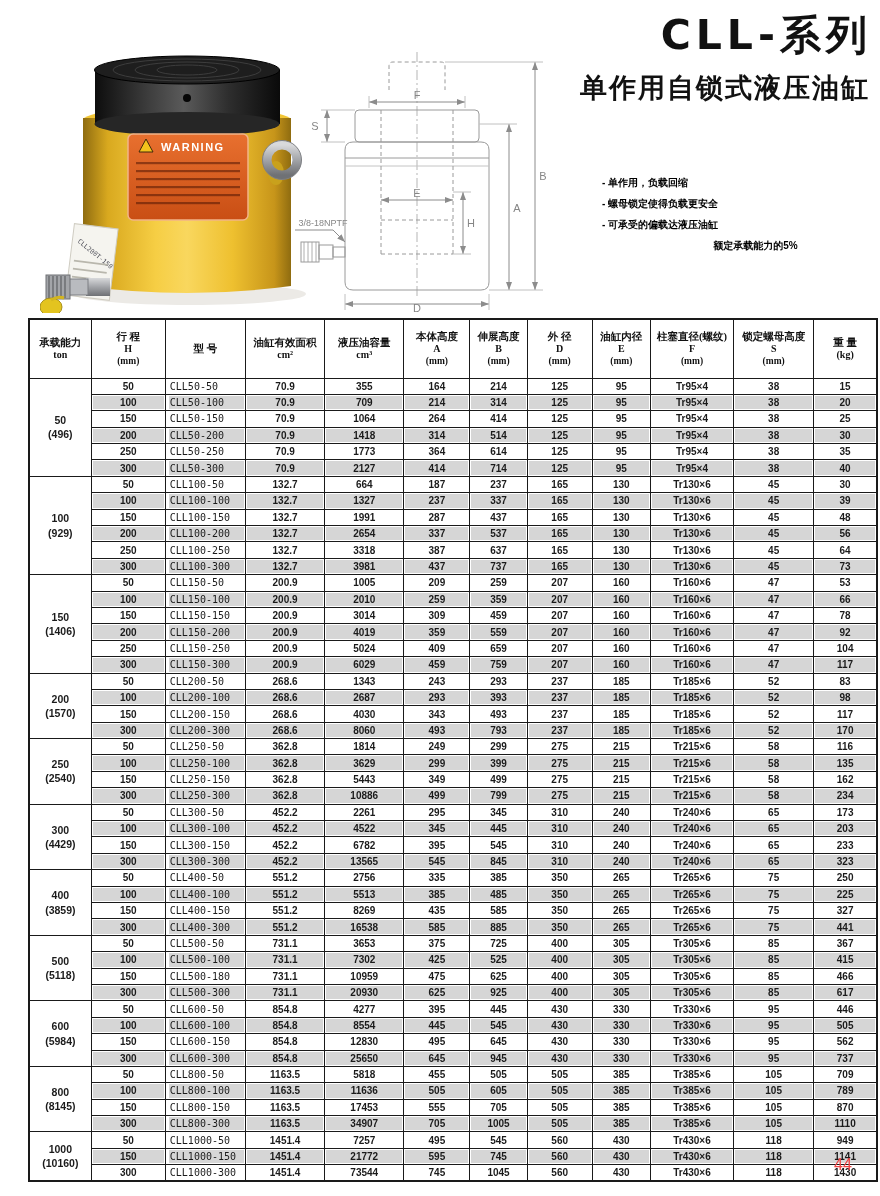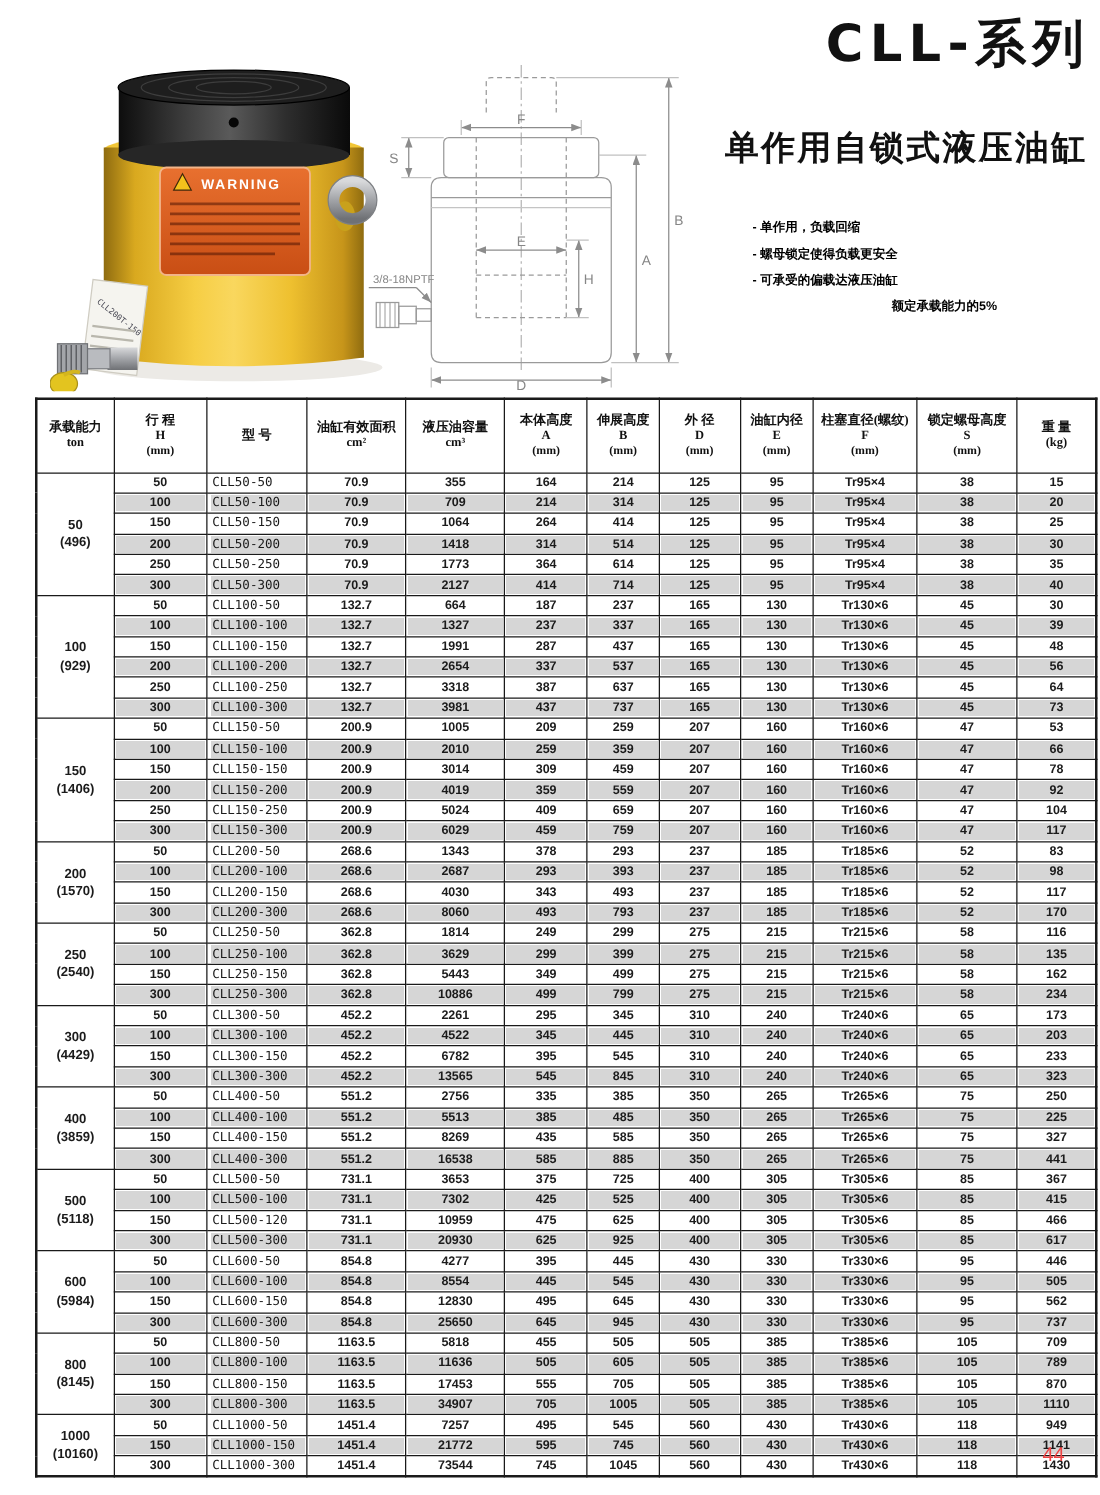--- a/index.html
+++ b/index.html
@@ -3,21 +3,21 @@
 <meta charset="utf-8">
 <style>
   html,body{margin:0;padding:0;background:#ffffff;}
   #page{position:relative;width:880px;height:1196px;background:#fff;
         font-family:"Liberation Sans",sans-serif;color:#111;overflow:hidden;}
 
   
   .page-title{position:absolute;top:8px;right:8px;font-size:41px;font-weight:bold;
               letter-spacing:5px;font-family:"DejaVu Sans",sans-serif;}
   .page-subtitle{position:absolute;top:70px;right:10px;font-size:27px;font-weight:bold;
-                 letter-spacing:2px;margin-top:30px;}
+                 letter-spacing:2px;}
   .features{position:absolute;top:156px;left:586px;width:292px;margin:16px;padding:0;
             list-style:none;font-size:10px;font-weight:bold;line-height:21px;color:#000000;}
   .features li{white-space:nowrap;}
   .features li::before{content:"- ";}
   .features li.cont{padding-left:15px;text-align:center;}
   .features li.cont::before{content:"";}
 
   
   .photo-wrap{position:absolute;left:40px;top:28px;width:275px;height:285px;}
   .diagram-wrap{position:absolute;left:293px;top:50px;width:258px;height:264px;}
@@ -548,21 +548,21 @@
           </tr>
           <tr>
             <td class="group-cell" rowspan="4">
               <div>200</div>
               <div>(1570)</div>
             </td>
             <td>50</td>
             <td class="model">CLL200-50</td>
             <td>268.6</td>
             <td>1343</td>
-            <td>378</td>
+            <td>243</td>
             <td>293</td>
             <td>237</td>
             <td>185</td>
             <td>Tr185×6</td>
             <td>52</td>
             <td>83</td>
           </tr>
           <tr class="alt">
             <td>100</td>
             <td class="model">CLL200-100</td>
@@ -795,21 +795,21 @@
             <td>425</td>
             <td>525</td>
             <td>400</td>
             <td>305</td>
             <td>Tr305×6</td>
             <td>85</td>
             <td>415</td>
           </tr>
           <tr>
             <td>150</td>
-            <td class="model">CLL500-120</td>
+            <td class="model">CLL500-180</td>
             <td>731.1</td>
             <td>10959</td>
             <td>475</td>
             <td>625</td>
             <td>400</td>
             <td>305</td>
             <td>Tr305×6</td>
             <td>85</td>
             <td>466</td>
           </tr>

